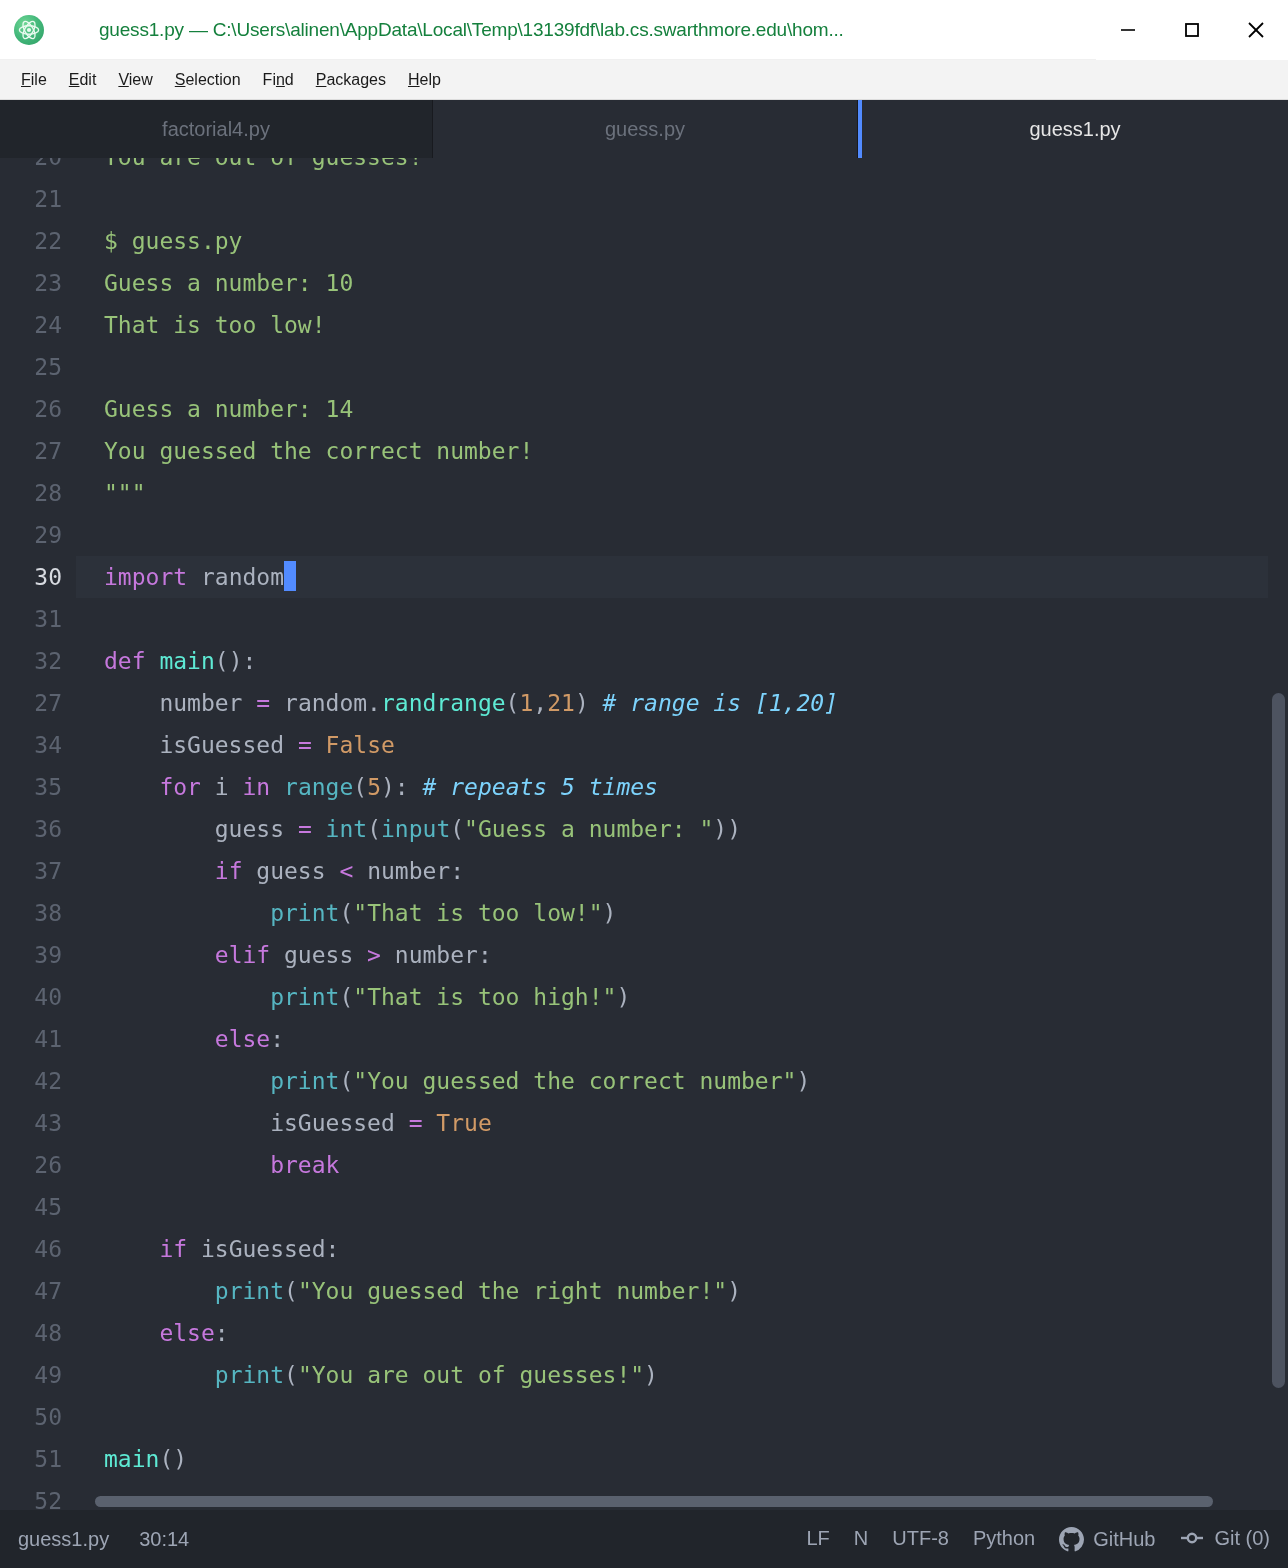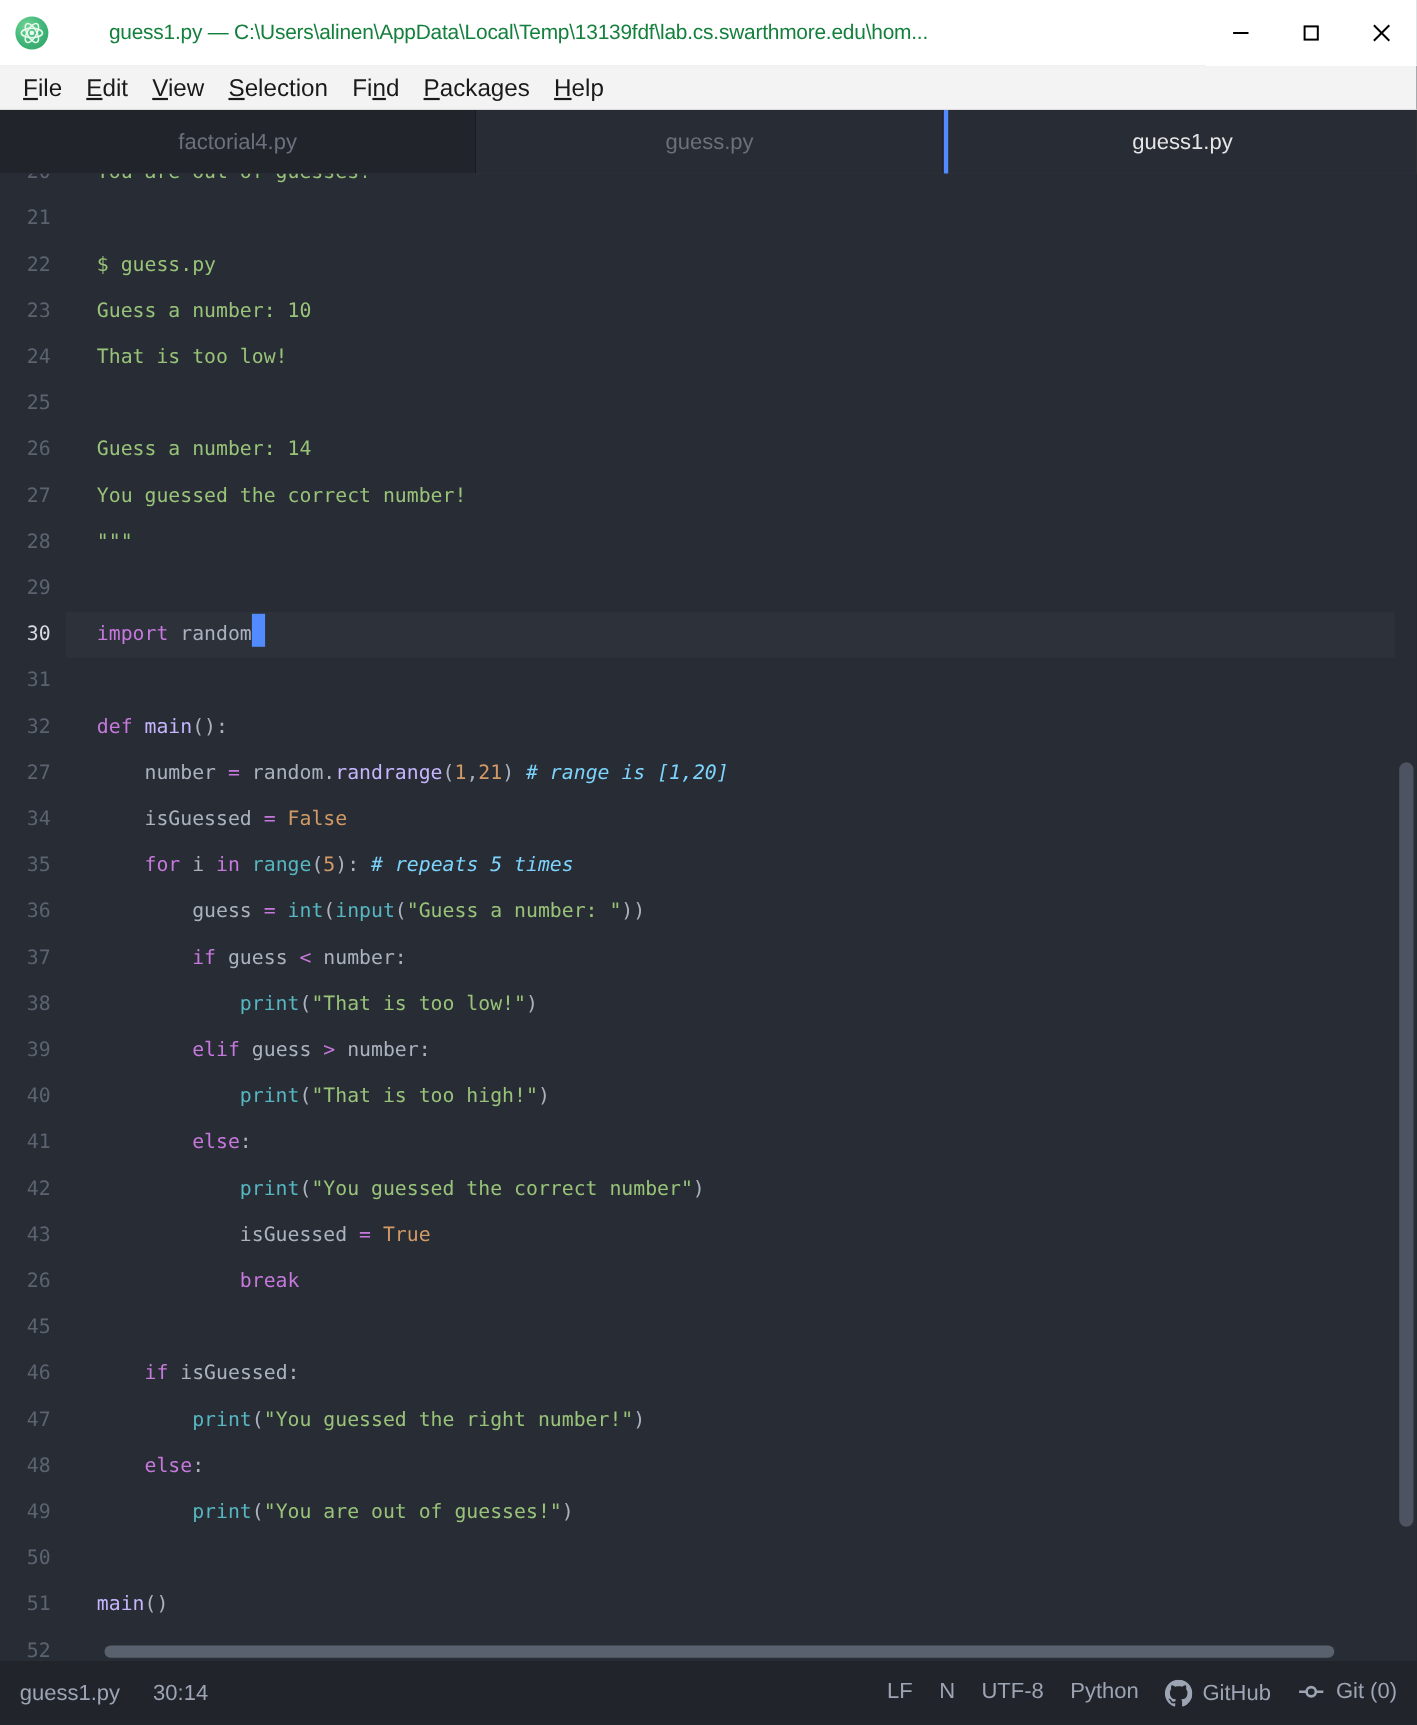--- a/index.html
+++ b/index.html
@@ -61,21 +61,21 @@
   
   .menubar {
     height: 40px;
     flex: 0 0 40px;
     background: #f3f3f3;
     display: flex; align-items: center;
     padding-left: 10px;
     border-bottom: 1px solid #dcdcdc;
   }
   .menu-item {
-    font-size: 22px;
+    font-size: 16px;
     color: #1a1a1a;
     padding: 2px 11px;
     white-space: nowrap;
   }
   .menu-item u { text-decoration: underline; }
 
   
   .tabbar {
     height: 58px;
     flex: 0 0 58px;
@@ -104,23 +104,23 @@
 
   
   .editor-wrap {
     flex: 1 1 auto;
     position: relative;
     background: #282c34;
     overflow: hidden;
   }
   .code {
     position: absolute;
-    top: 0; left: 0; right: 0;
+    top: 0; left: 16px; right: 0;
     font-family: "DejaVu Sans Mono", "Liberation Mono", monospace;
-    font-size: 18px;
+    font-size: 23px;
     line-height: 42px;
   }
   .line {
     display: flex;
     height: 42px;
     align-items: baseline;
     position: relative;
   }
   .line.cursor-line .gutter { color: #d7dae0; }
   .gutter {
@@ -139,21 +139,21 @@
     position: relative;
   }
   .cursor-line .src-hl {
     position: absolute;
     left: 60px; right: 20px;
     height: 42px;
     background: #2c313a;
   }
   
   .kw   { color: #c678dd; }  
-  .fn   { color: #c4b5fd; }  
+  .fn   { color: #5eead4; }  
   .bi   { color: #56b6c2; }  
   .str  { color: #98c379; }  
   .num  { color: #d19a66; }  
   .cmt  { color: #7dd3fc; font-style: italic; }
   .op   { color: #c678dd; }  
   .pun  { color: #abb2bf; }
   .plain{ color: #abb2bf; }
   .cursor {
     display: inline-block;
     width: 12px; height: 30px;

